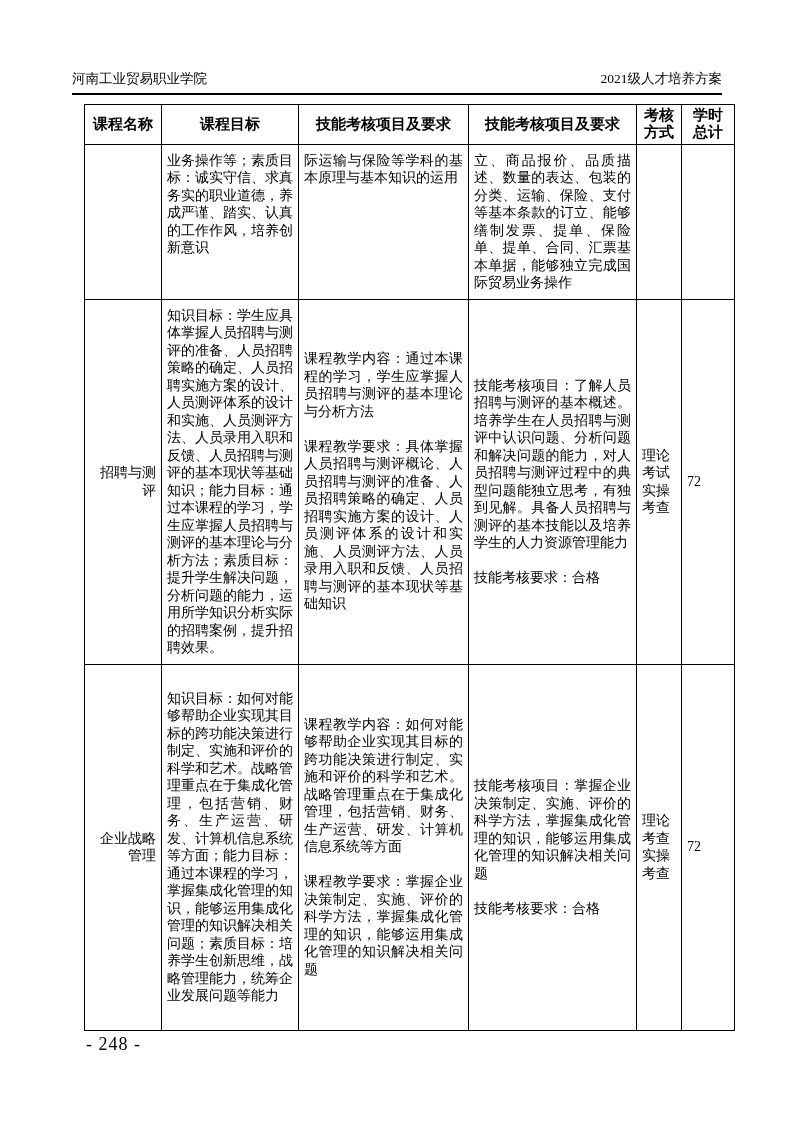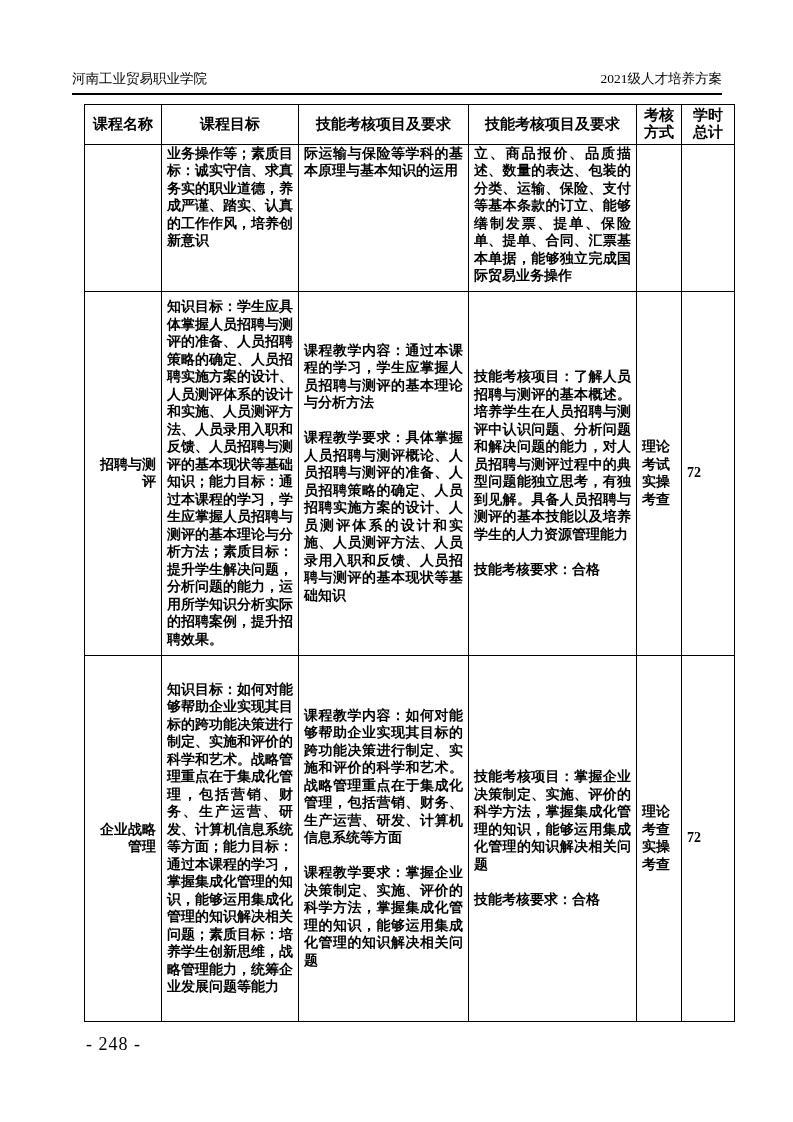--- a/index.html
+++ b/index.html
@@ -42,22 +42,21 @@
   .course-table th {
     font-size: 15px;
     font-weight: bold;
     text-align: center;
     line-height: 1.15;
     padding: 2px 4px;
   }
   .course-table td {
     font-size: 14px;
     line-height: 17.5px;
-    padding: 0 5px;
-    font-weight: bold;
+    padding: 7px 5px;
   }
   tr.header-row { height: 34px; }
   tr.row-0 { height: 147px; }
   tr.row-0 td { vertical-align: top; }
   tr.row-1 { height: 364px; }
   tr.row-2 { height: 366px; }
   .cell-justify { text-align: justify; }
   .paras { white-space: pre-line; text-align: justify; }
   .course-name-cell { text-align: right; padding-left: 4px; }
   .method-cell { text-align: left; white-space: pre-line; padding: 3px 2px; }

